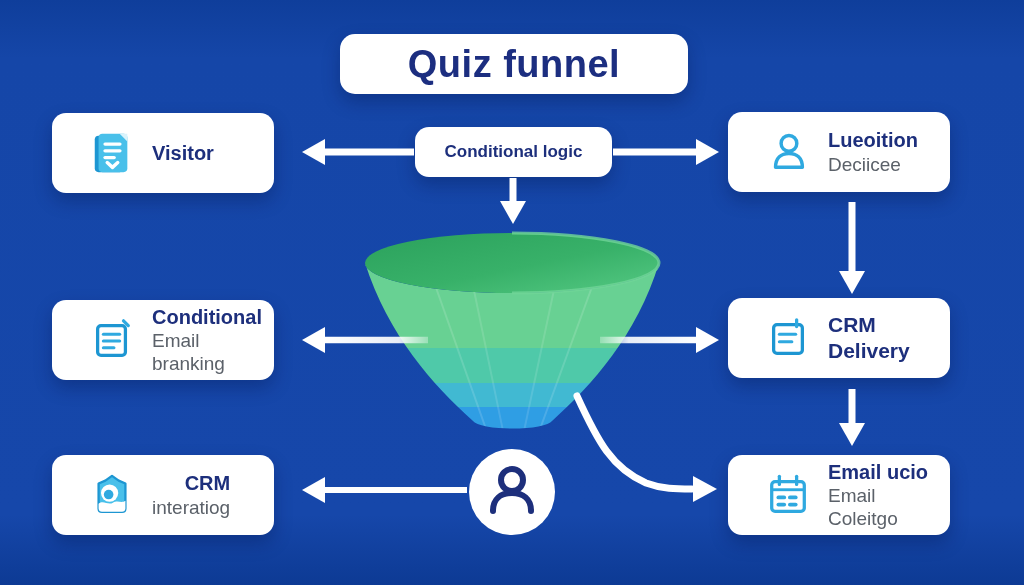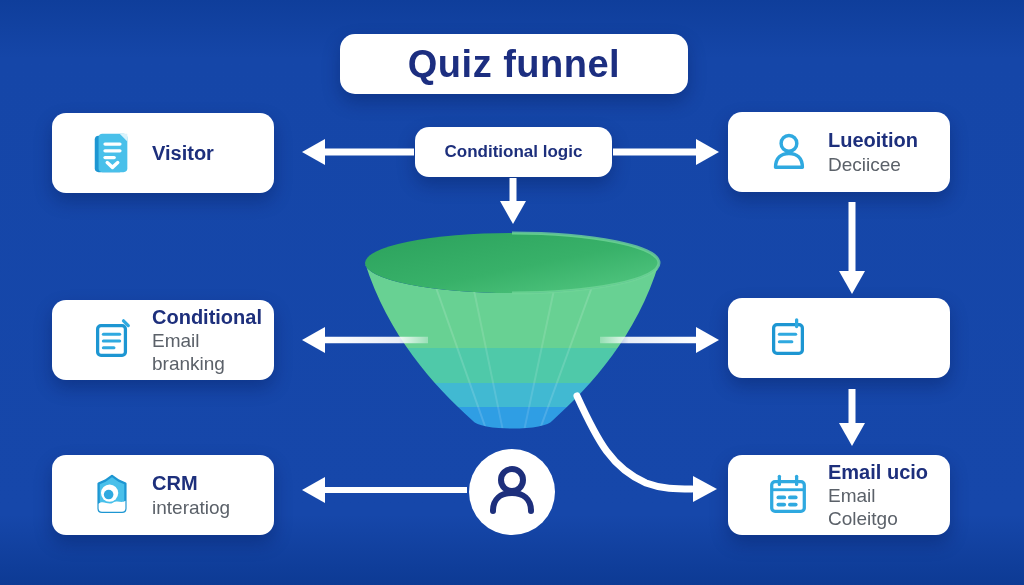--- a/index.html
+++ b/index.html
@@ -61,21 +61,21 @@
       <line x1="15" y1="25" x2="32" y2="25" stroke="#2fa9e0" stroke-width="3.2" stroke-linecap="round"></line>
       <line x1="15" y1="32" x2="26" y2="32" stroke="#2fa9e0" stroke-width="3.2" stroke-linecap="round"></line>
       <line x1="36" y1="4" x2="41" y2="9" stroke="#2fa9e0" stroke-width="3.4" stroke-linecap="round"></line>
     </svg>
     <div class="txt">
       <span class="l1">Conditional</span>
       <span class="l2">Email branking</span>
     </div>
   </div>
 
-  <div class="card side-card" style="left:52px;top:455px;">
+  <div class="card side-card" style="left:52px;top:455px;text-align:right;">
     <svg class="icon" viewBox="0 0 48 48">
       <path d="M24 4 L31 9 L38 12 V38 C38 40 36.5 41.5 34.5 41.5 H13.5 C11.5 41.5 10 40 10 38 V12 L17 9 Z" fill="#49c0ea" stroke="#1d96d2" stroke-width="2.4" stroke-linejoin="round"></path>
       <circle cx="21.5" cy="22" r="9" fill="#fff"></circle>
       <circle cx="20.5" cy="23.5" r="5" fill="#2fa9e0"></circle>
       <path d="M10 33 C15 29 20 35 25 32 C30 29 34 33 38 30 V38 C38 40 36.5 41.5 34.5 41.5 H13.5 C11.5 41.5 10 40 10 38 Z" fill="#fff"></path>
     </svg>
     <div class="txt">
       <span class="l1">CRM</span>
       <span class="l2">interatiog</span>
     </div>
@@ -92,20 +92,23 @@
     </div>
   </div>
 
   <div class="card side-card" style="left:728px;top:298px;">
     <svg class="icon" viewBox="0 0 48 48">
       <rect x="9" y="10" width="30" height="30" rx="3.5" fill="none" stroke="#1d96d2" stroke-width="3.4"></rect>
       <line x1="15" y1="20" x2="32" y2="20" stroke="#2fa9e0" stroke-width="3.2" stroke-linecap="round"></line>
       <line x1="15" y1="28" x2="28" y2="28" stroke="#2fa9e0" stroke-width="3.2" stroke-linecap="round"></line>
       <line x1="33" y1="5" x2="33" y2="12" stroke="#2fa9e0" stroke-width="3.4" stroke-linecap="round"></line>
     </svg>
+    <div class="txt">
+      <span class="l1 big">CRM Delivery</span>
+    </div>
   </div>
 
   <div class="card side-card" style="left:728px;top:455px;">
     <svg class="icon" viewBox="0 0 48 48">
       <rect x="7" y="10" width="34" height="31" rx="3.5" fill="none" stroke="#2fa9e0" stroke-width="3.4"></rect>
       <line x1="15" y1="4.5" x2="15" y2="13" stroke="#2fa9e0" stroke-width="3.4" stroke-linecap="round"></line>
       <line x1="33" y1="4.5" x2="33" y2="13" stroke="#2fa9e0" stroke-width="3.4" stroke-linecap="round"></line>
       <line x1="8" y1="18.5" x2="40" y2="18.5" stroke="#2fa9e0" stroke-width="3"></line>
       <line x1="14" y1="26.5" x2="20" y2="26.5" stroke="#2fa9e0" stroke-width="4" stroke-linecap="round"></line>
       <line x1="26" y1="26.5" x2="32" y2="26.5" stroke="#2fa9e0" stroke-width="4" stroke-linecap="round"></line>

